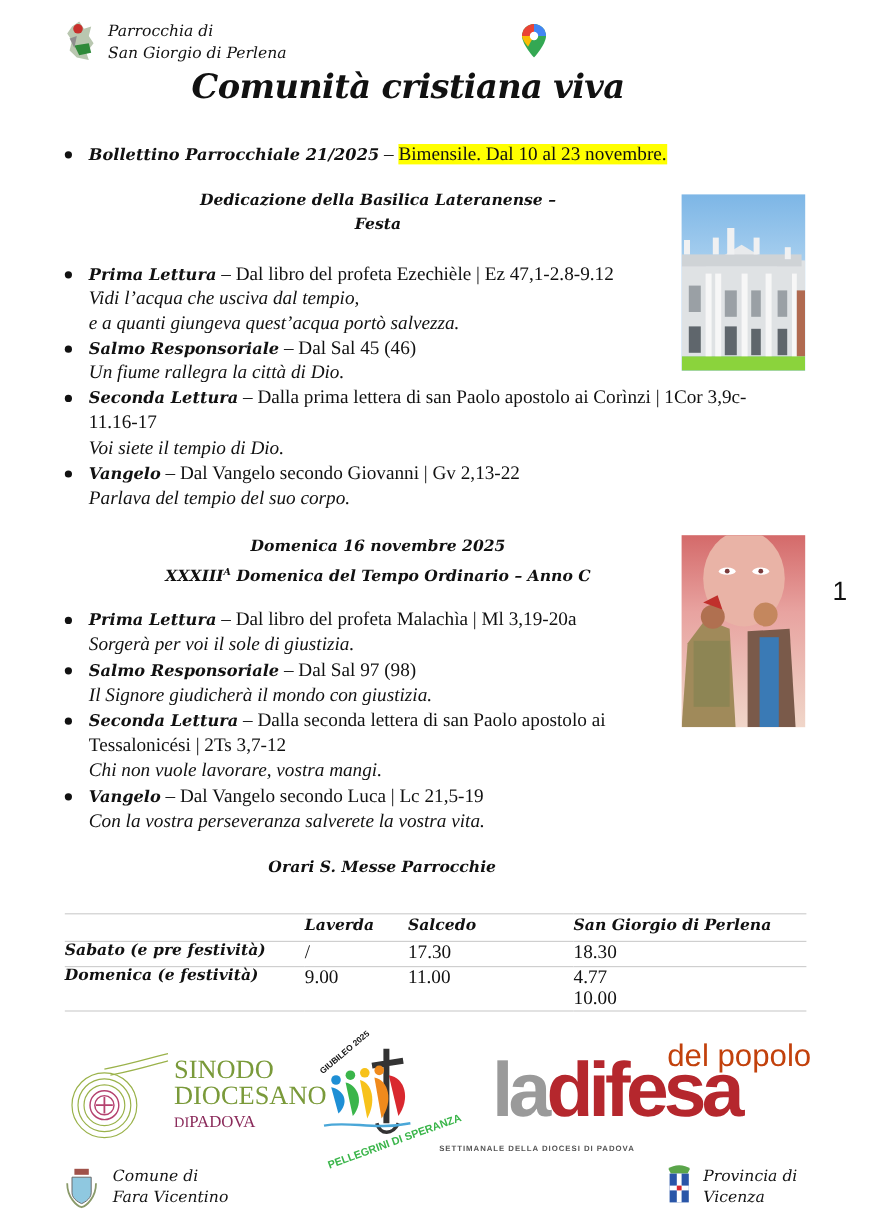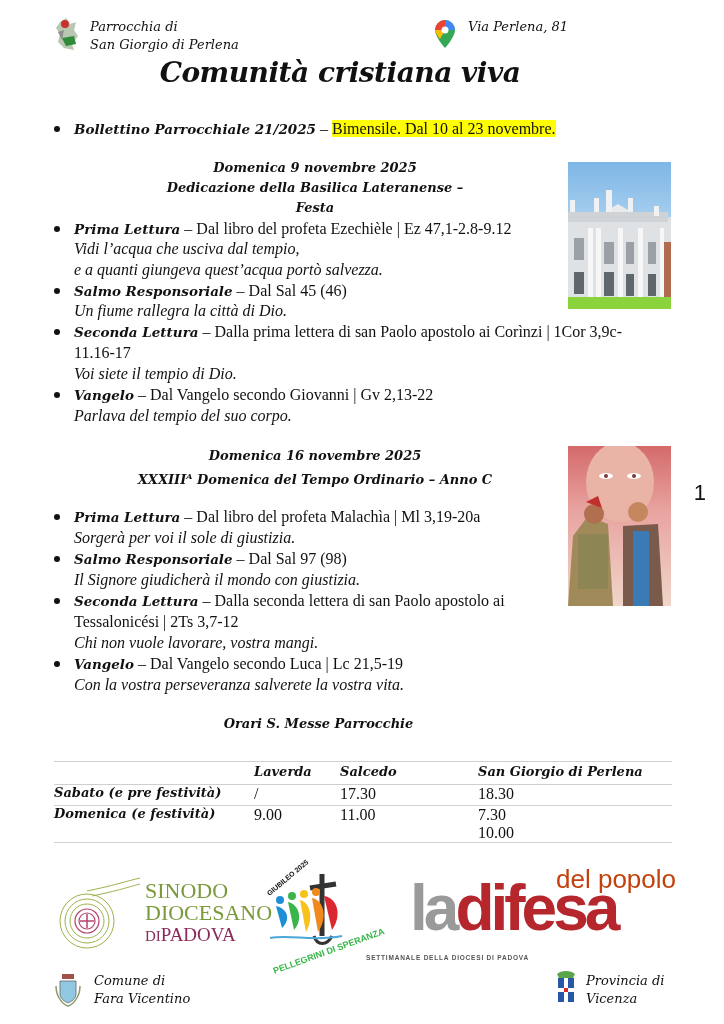--- a/index.html
+++ b/index.html
@@ -40,32 +40,30 @@
 <div class="abs" style="left:435px;top:20px;width:20px;height:28px;">
   <svg width="20" height="28" viewBox="0 0 20 28">
     <path d="M10 0 A10 10 0 0 1 20 10 C20 17 10 28 10 28 C10 28 0 17 0 10 A10 10 0 0 1 10 0 Z" fill="#34a853"></path>
     <path d="M10 0 A10 10 0 0 1 20 10 L10 10 Z" fill="#4285f4"></path>
     <path d="M0 10 A10 10 0 0 1 10 0 L10 10 Z" fill="#ea4335"></path>
     <path d="M0 10 L10 10 L5 19 C2 15 0 12 0 10 Z" fill="#fbbc05"></path>
     <circle cx="10" cy="10" r="3.5" fill="#fff"></circle>
   </svg>
 </div>
 <div class="abs hdr-text" style="left:468px;top:18px;">
-  <div>Via Perlena, 81</div>
 </div>
 
 <div class="abs title">Comunità cristiana viva</div>
 
 <span class="bullet" style="top:126px;"></span>
 <div class="line" style="top:119px;">
   <span class="lbl">Bollettino Parrocchiale 21/2025</span><span> – </span><span class="hl">Bimensile. Dal 10 al 23 novembre.</span>
 </div>
 
 <div class="center-head" style="left:150px;width:330px;top:158px;">
-  <div>Domenica 9 novembre 2025</div>
   <div>Dedicazione della Basilica Lateranense – Festa</div>
 </div>
 <div class="abs" style="left:568px;top:162px;width:103px;height:147px;overflow:hidden;background:linear-gradient(#7db6e6,#a9d0ef 40%);">
   <svg width="103" height="147" viewBox="0 0 103 147">
     <rect x="0" y="55" width="103" height="80" fill="#dfe2e4"></rect>
     <polygon points="20,60 50,42 80,60" fill="#e8eaec"></polygon>
     <rect x="0" y="50" width="100" height="10" fill="#cfd3d6"></rect>
     <g fill="#f0f1f2">
         <rect x="38" y="28" width="6" height="22"></rect>
         <rect x="26" y="36" width="5" height="14"></rect>
@@ -173,21 +171,21 @@
     <td class="th">Sabato (e pre festività)</td>
     <td>/</td>
     <td>17.30</td>
     <td>18.30</td>
   </tr>
   <tr class="last">
     <td class="th">Domenica (e festività)</td>
     <td>9.00</td>
     <td>11.00</td>
     <td>
-          <div>7.30</div>
+          <div>4.77</div>
           <div>10.00</div>
         </td>
   </tr>
 </tbody>
   </table>
 
 <div class="abs" style="left:52px;top:876px;width:90px;height:80px;">
   <svg width="90" height="80" viewBox="0 0 90 80">
     <g fill="none" stroke="#b5426f" stroke-width="1.2">
         <circle cx="35" cy="45" r="8"></circle>
@@ -199,21 +197,21 @@
         <circle cx="35" cy="45" r="27"></circle>
         <path d="M35 15 C60 10 75 5 88 2"></path>
         <path d="M40 20 C65 15 80 10 88 8"></path>
       </g>
     <path d="M35 38 L35 52 M28 45 L42 45" stroke="#b5426f" stroke-width="1.5"></path>
   </svg>
 </div>
 <div class="abs" style="left:145px;top:880px;font-family:'Liberation Serif',serif;line-height:22px;">
   <div style="color:#7a9a3a;font-size:22px;">SINODO</div>
   <div style="color:#7a9a3a;font-size:22px;">DIOCESANO</div>
-  <div style="color:#8a2a5a;"><span style="font-size:15px;">DI</span><span style="font-size:19px;">PADOVA</span></div>
+  <div style="color:#8a2a5a;"><span style="font-size:12px;">DI</span><span style="font-size:14px;">PADOVA</span></div>
 </div>
 <div class="abs" style="left:262px;top:866px;width:100px;height:100px;">
   <svg width="100" height="100" viewBox="0 0 100 100">
     <path d="M60 8 L60 70 M48 22 L74 18" stroke="#333" stroke-width="5" fill="none"></path>
     <path d="M52 70 C55 80 65 80 70 70" stroke="#333" stroke-width="3" fill="none"></path>
     <path d="M14 40 C24 42 30 52 20 62 Z" fill="#1e8fd5"></path>
     <path d="M26 36 C36 38 42 52 32 64 Z" fill="#3ab54a"></path>
     <path d="M38 34 C48 36 52 52 44 66 Z" fill="#f7c21a"></path>
     <path d="M50 32 C62 34 66 52 56 66 Z" fill="#f08a1c"></path>
     <path d="M62 30 C76 32 80 50 70 64 Z" fill="#d9282f"></path>

